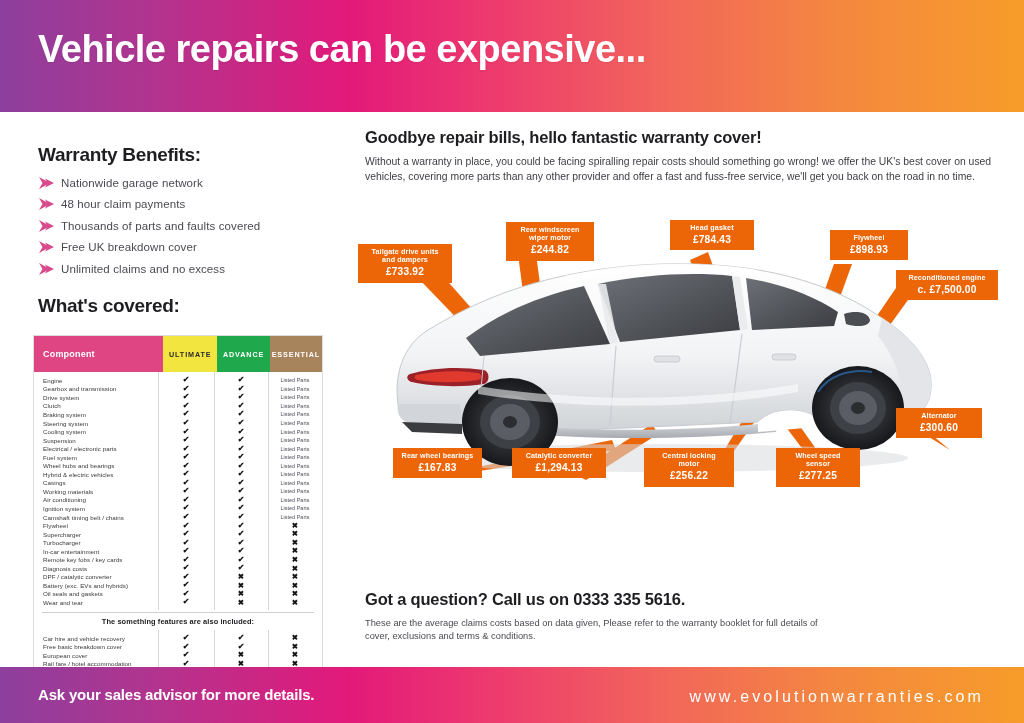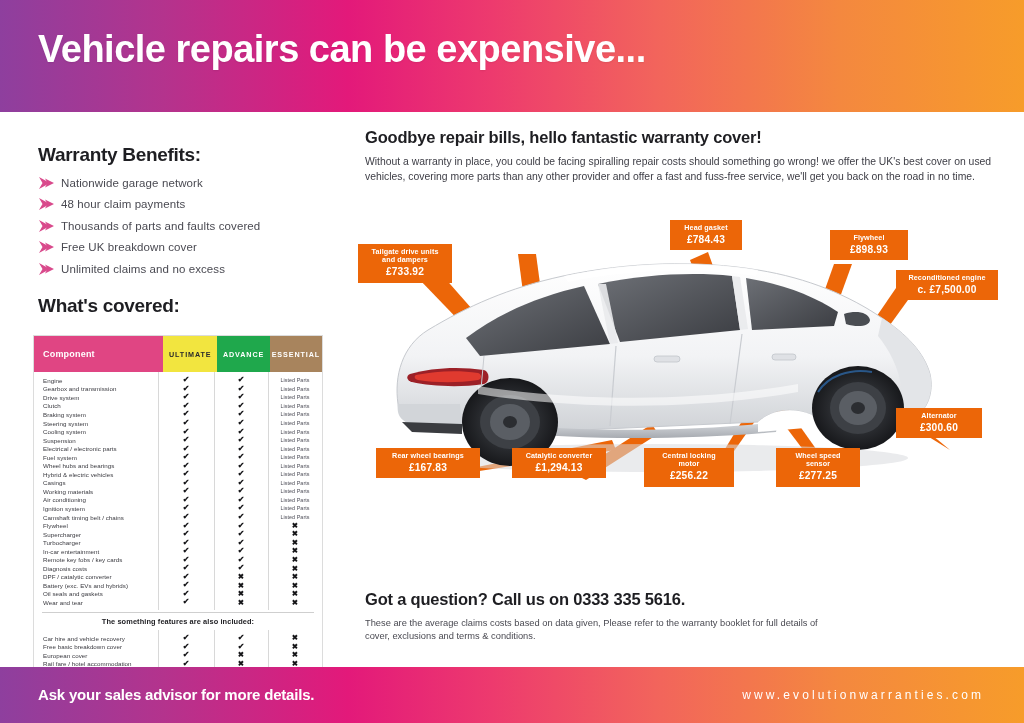--- a/index.html
+++ b/index.html
@@ -119,21 +119,21 @@
 
   
   .footer{
     position:absolute;left:0;top:667px;width:1024px;height:56px;
     background:linear-gradient(90deg,#8e3f9e 0%,#b4338d 16%,#e3197a 34%,#ed3a6e 48%,#f2645c 64%,#f4883f 82%,#f79c2a 100%);
   }
   .footer-left{
     position:absolute;left:38px;top:19px;color:#fff;font-size:15px;font-weight:bold;letter-spacing:-0.2px;
   }
   .footer-right{
-    position:absolute;right:40px;top:21px;color:#fff;font-size:12px;letter-spacing:3.1px;
+    position:absolute;right:40px;top:21px;color:#fff;font-size:16px;letter-spacing:3.1px;
   }
 </style>
 </head>
 <body>
 
 <div class="page">
 
   <div class="header">
     <div class="header-title">Vehicle repairs can be expensive...</div>
   </div>
@@ -674,21 +674,25 @@
         <ellipse cx="500" cy="182" rx="7" ry="6" fill="#2b2d31"></ellipse>
         <path d="M460,166 C470,150 492,142 514,146" stroke="#2f6fb5" stroke-width="2" fill="none" opacity="0.7"></path>
 
         <path d="M120,160 C220,176 340,176 440,158 L440,166 C340,184 220,184 120,168 Z" fill="#ffffff" opacity="0.55"></path>
       </svg>
 
       <div class="callout" id="co-tailgate" style="left:18px;  top:32px;  width:94px;">
           <span class="c-name">Tailgate drive units and dampers</span>
           <span class="c-price">£733.92</span>
         </div>
-      <div class="callout" id="co-head-gasket" style="left:330px; top:8px;   width:72px;">
+      <div class="callout" id="co-wiper" style="left:166px; top:10px;  width:88px;">
+          <span class="c-name">Rear windscreen wiper motor</span>
+          <span class="c-price">£244.82</span>
+        </div>
+      <div class="callout" id="co-head-gasket" style="left:330px; top:8px;   width:84px;">
           <span class="c-name">Head gasket</span>
           <span class="c-price">£784.43</span>
         </div>
       <div class="callout" id="co-flywheel" style="left:490px; top:18px;  width:78px;">
           <span class="c-name">Flywheel</span>
           <span class="c-price">£898.93</span>
         </div>
       <div class="callout" id="co-recon-engine" style="left:556px; top:58px;  width:102px;">
           <span class="c-name">Reconditioned engine</span>
           <span class="c-price">c. £7,500.00</span>
@@ -702,21 +706,21 @@
           <span class="c-price">£277.25</span>
         </div>
       <div class="callout" id="co-central-locking" style="left:304px; top:236px; width:90px;">
           <span class="c-name">Central locking motor</span>
           <span class="c-price">£256.22</span>
         </div>
       <div class="callout" id="co-catalytic" style="left:172px; top:236px; width:94px;">
           <span class="c-name">Catalytic converter</span>
           <span class="c-price">£1,294.13</span>
         </div>
-      <div class="callout" id="co-rear-bearings" style="left:36px;  top:236px; width:104px;">
+      <div class="callout" id="co-rear-bearings" style="left:53px;  top:236px; width:89px;">
           <span class="c-name">Rear wheel bearings</span>
           <span class="c-price">£167.83</span>
         </div>
     </div>
 
     <div class="cta">Got a question? Call us on 0333 335 5616.</div>
     <div class="cta-note">These are the average claims costs based on data given, Please refer to the warranty booklet for full details of cover, exclusions and terms &amp; conditions.</div>
   </div>
 
   <div class="footer">

